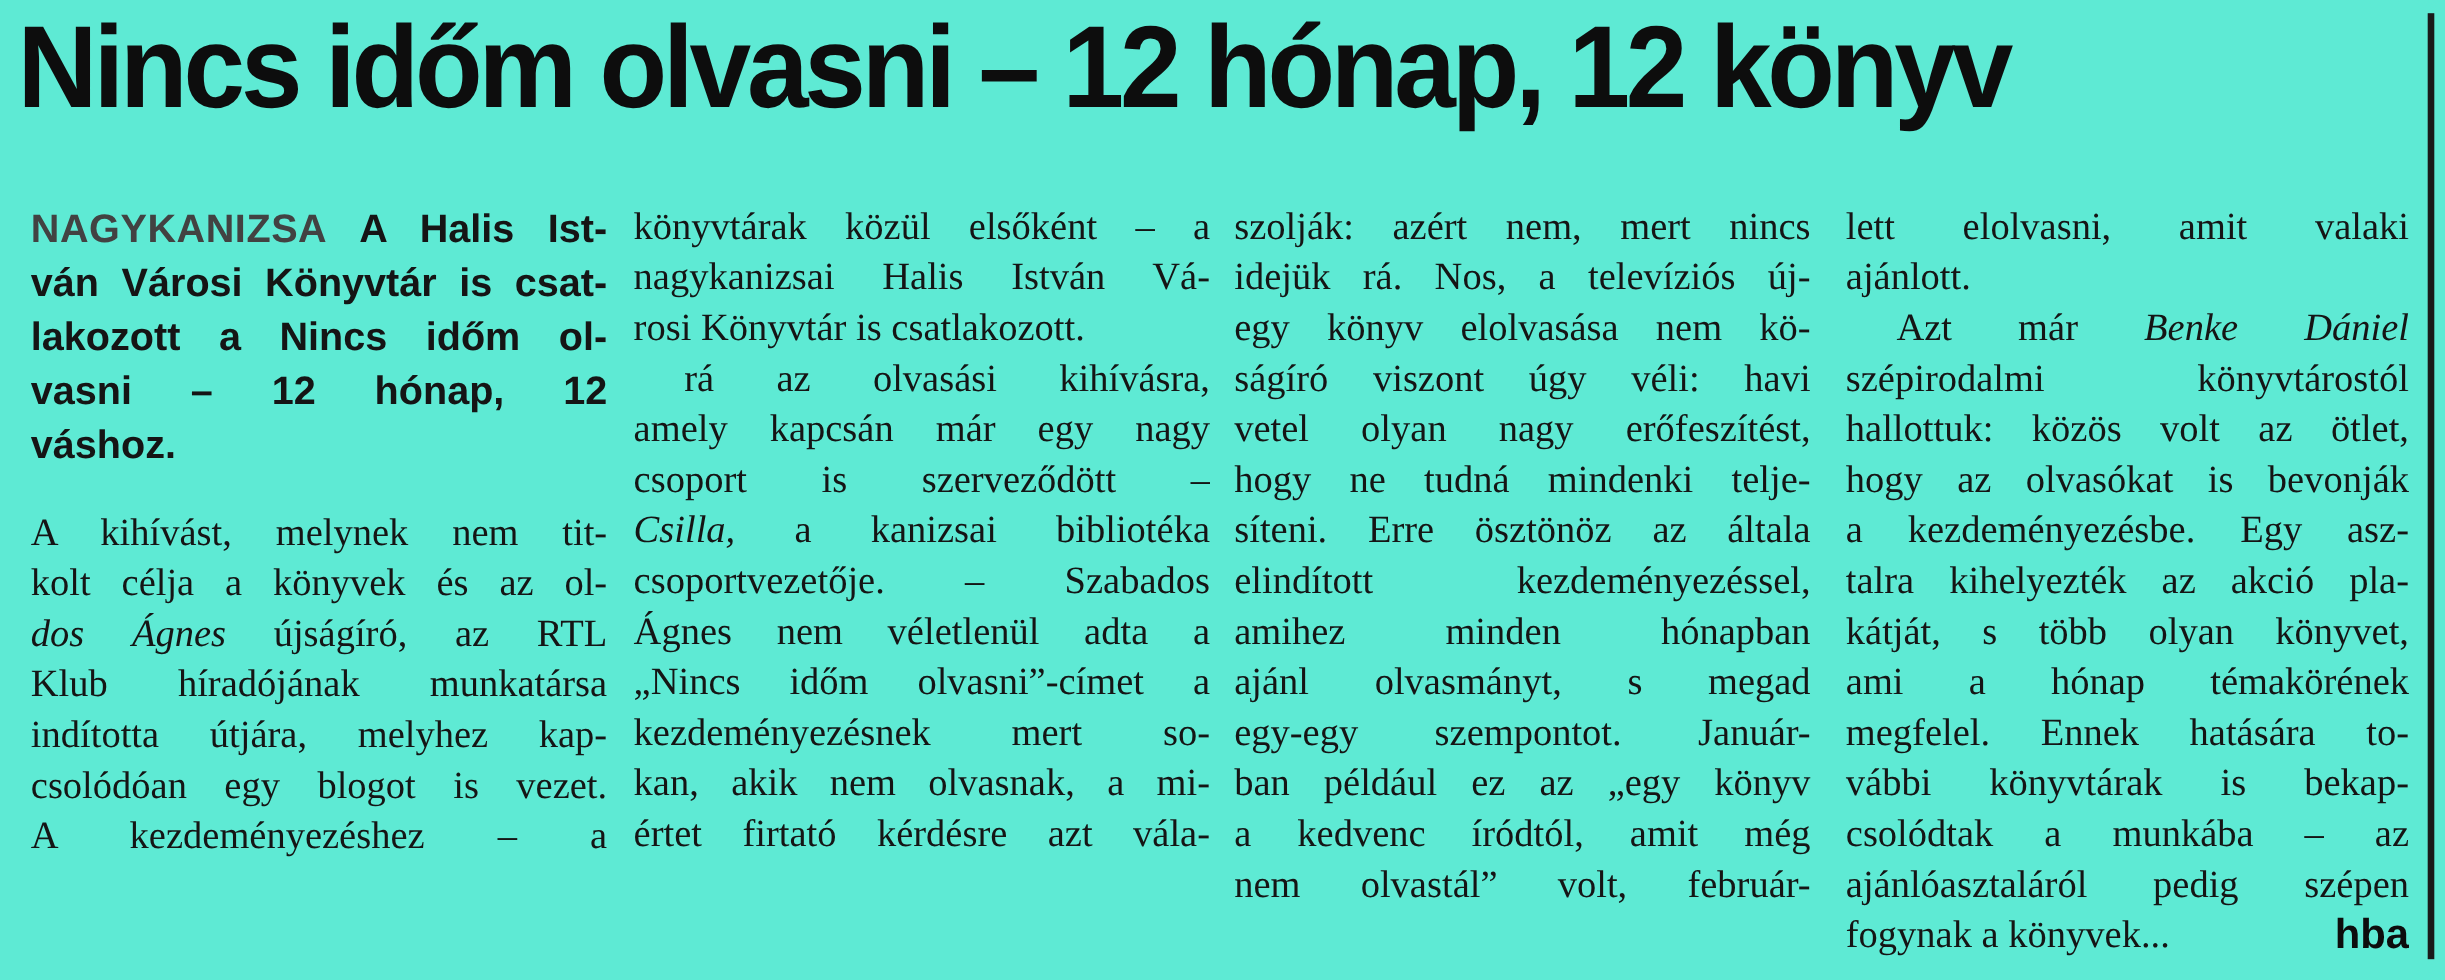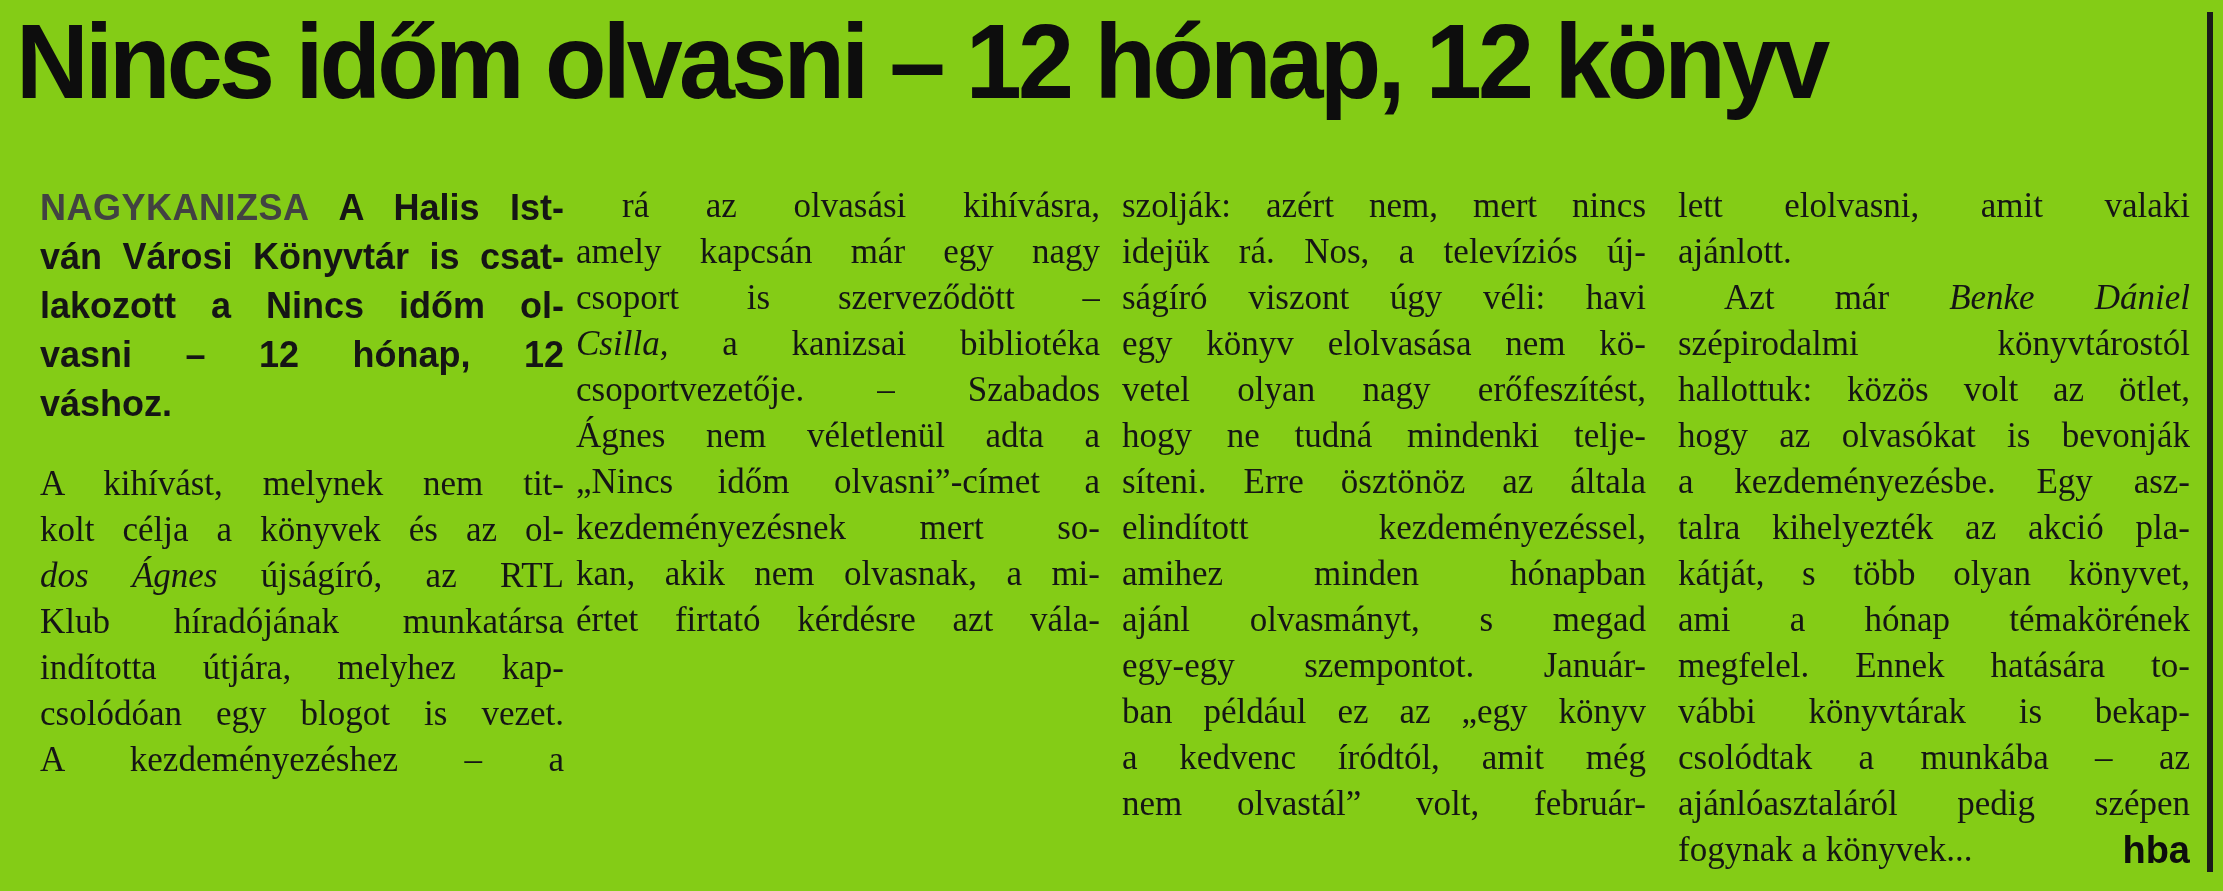--- a/index.html
+++ b/index.html
@@ -1,20 +1,20 @@
 <!DOCTYPE html>
 <html lang="hu"><head>
 <meta charset="utf-8">
 <style>
   html, body { margin: 0; padding: 0; background: #e8e8e8; }
   .page {
     position: relative;
     width: 2223px;
     height: 891px;
-    background: #84cc16;
+    background: #5eead4;
     overflow: hidden;
     font-kerning: normal;
   }
   .headline {
     position: absolute;
     left: 16px;
     top: 6px;
     margin: 0;
     font-family: "Liberation Sans", sans-serif;
     font-weight: bold;
@@ -24,21 +24,21 @@
     color: #0d0d0d;
     white-space: nowrap;
     transform: scaleX(0.95);
     transform-origin: left top;
   }
   .col {
     position: absolute;
     top: 183px;
     color: #151515;
   }
-  .col-1 { left: 40px;   width: 524px; }
+  .col-1 { left: 28px;   width: 524px; }
   .col-2 { left: 576px;  width: 524px; }
   .col-3 { left: 1122px; width: 524px; }
   .col-4 { left: 1678px; width: 512px; }
 
   .para { margin: 0; }
   .para.gap { margin-top: 33px; }
 
   .para.lead {
     font-family: "Liberation Sans", sans-serif;
     font-weight: bold;
@@ -98,39 +98,44 @@
         <div class="line"><span>A kihívást, melynek nem tit-</span></div>
         <div class="line"><span>kolt célja a könyvek és az ol-</span></div>
         <div class="line"><span class="italic">dos Ágnes</span><span> újságíró, az RTL</span></div>
         <div class="line"><span>Klub híradójának munkatársa</span></div>
         <div class="line"><span>indította útjára, melyhez kap-</span></div>
         <div class="line"><span>csolódóan egy blogot is vezet.</span></div>
         <div class="line"><span>A kezdeményezéshez – a</span></div>
       </div>
     </div>
   <div class="col col-2">
+      <div class="para serif">
+        <div class="line"><span>könyvtárak közül elsőként – a</span></div>
+        <div class="line"><span>nagykanizsai Halis István Vá-</span></div>
+        <div class="line end"><span>rosi Könyvtár is csatlakozott.</span></div>
+      </div>
       <div class="para serif indent">
         <div class="line"><span>rá az olvasási kihívásra,</span></div>
         <div class="line"><span>amely kapcsán már egy nagy</span></div>
         <div class="line"><span>csoport is szerveződött –</span></div>
         <div class="line"><span class="italic">Csilla,</span><span> a kanizsai bibliotéka</span></div>
         <div class="line"><span>csoportvezetője. – Szabados</span></div>
         <div class="line"><span>Ágnes nem véletlenül adta a</span></div>
         <div class="line"><span>„Nincs időm olvasni”-címet a</span></div>
         <div class="line"><span>kezdeményezésnek mert so-</span></div>
         <div class="line"><span>kan, akik nem olvasnak, a mi-</span></div>
         <div class="line"><span>értet firtató kérdésre azt vála-</span></div>
       </div>
     </div>
   <div class="col col-3">
       <div class="para serif">
         <div class="line"><span>szolják: azért nem, mert nincs</span></div>
         <div class="line"><span>idejük rá. Nos, a televíziós új-</span></div>
+        <div class="line"><span>egy könyv elolvasása nem kö-</span></div>
         <div class="line"><span>ságíró viszont úgy véli: havi</span></div>
-        <div class="line"><span>egy könyv elolvasása nem kö-</span></div>
         <div class="line"><span>vetel olyan nagy erőfeszítést,</span></div>
         <div class="line"><span>hogy ne tudná mindenki telje-</span></div>
         <div class="line"><span>síteni. Erre ösztönöz az általa</span></div>
         <div class="line"><span>elindított kezdeményezéssel,</span></div>
         <div class="line"><span>amihez minden hónapban</span></div>
         <div class="line"><span>ajánl olvasmányt, s megad</span></div>
         <div class="line"><span>egy-egy szempontot. Január-</span></div>
         <div class="line"><span>ban például ez az „egy könyv</span></div>
         <div class="line"><span>a kedvenc íródtól, amit még</span></div>
         <div class="line"><span>nem olvastál” volt, február-</span></div>

